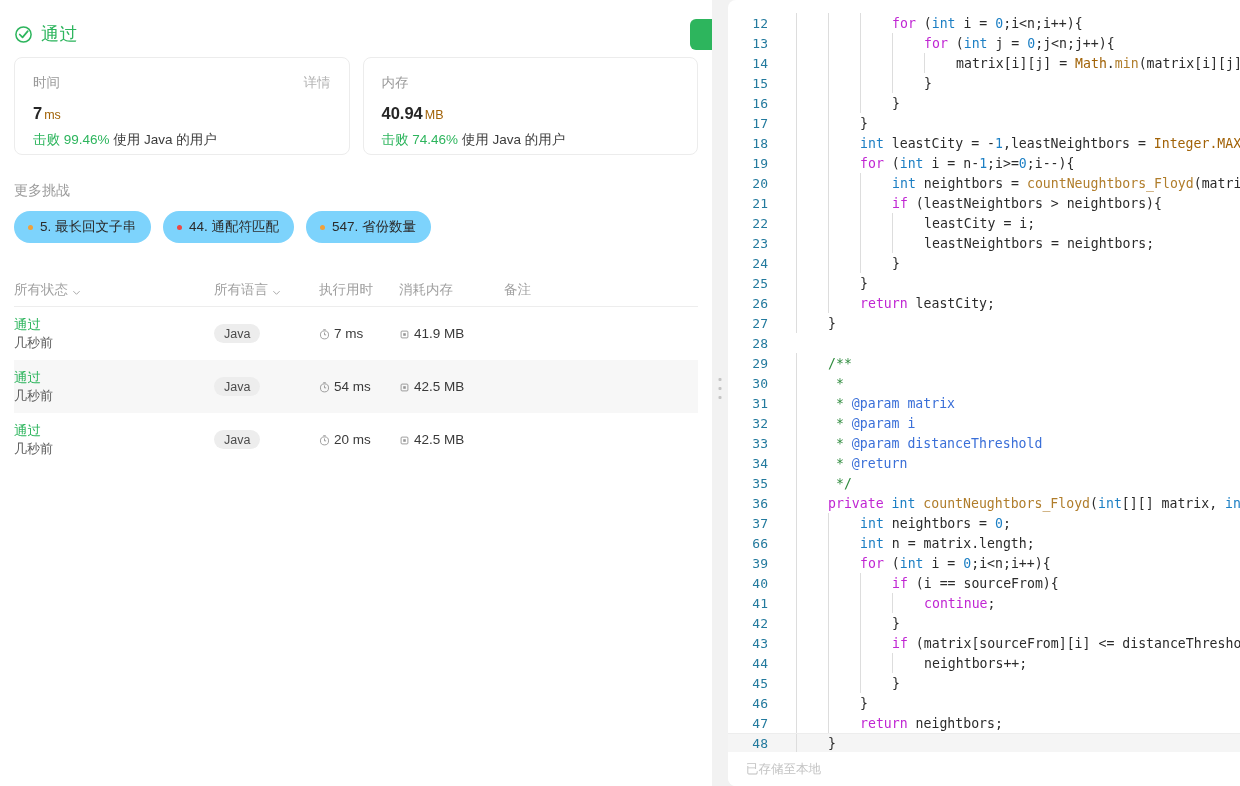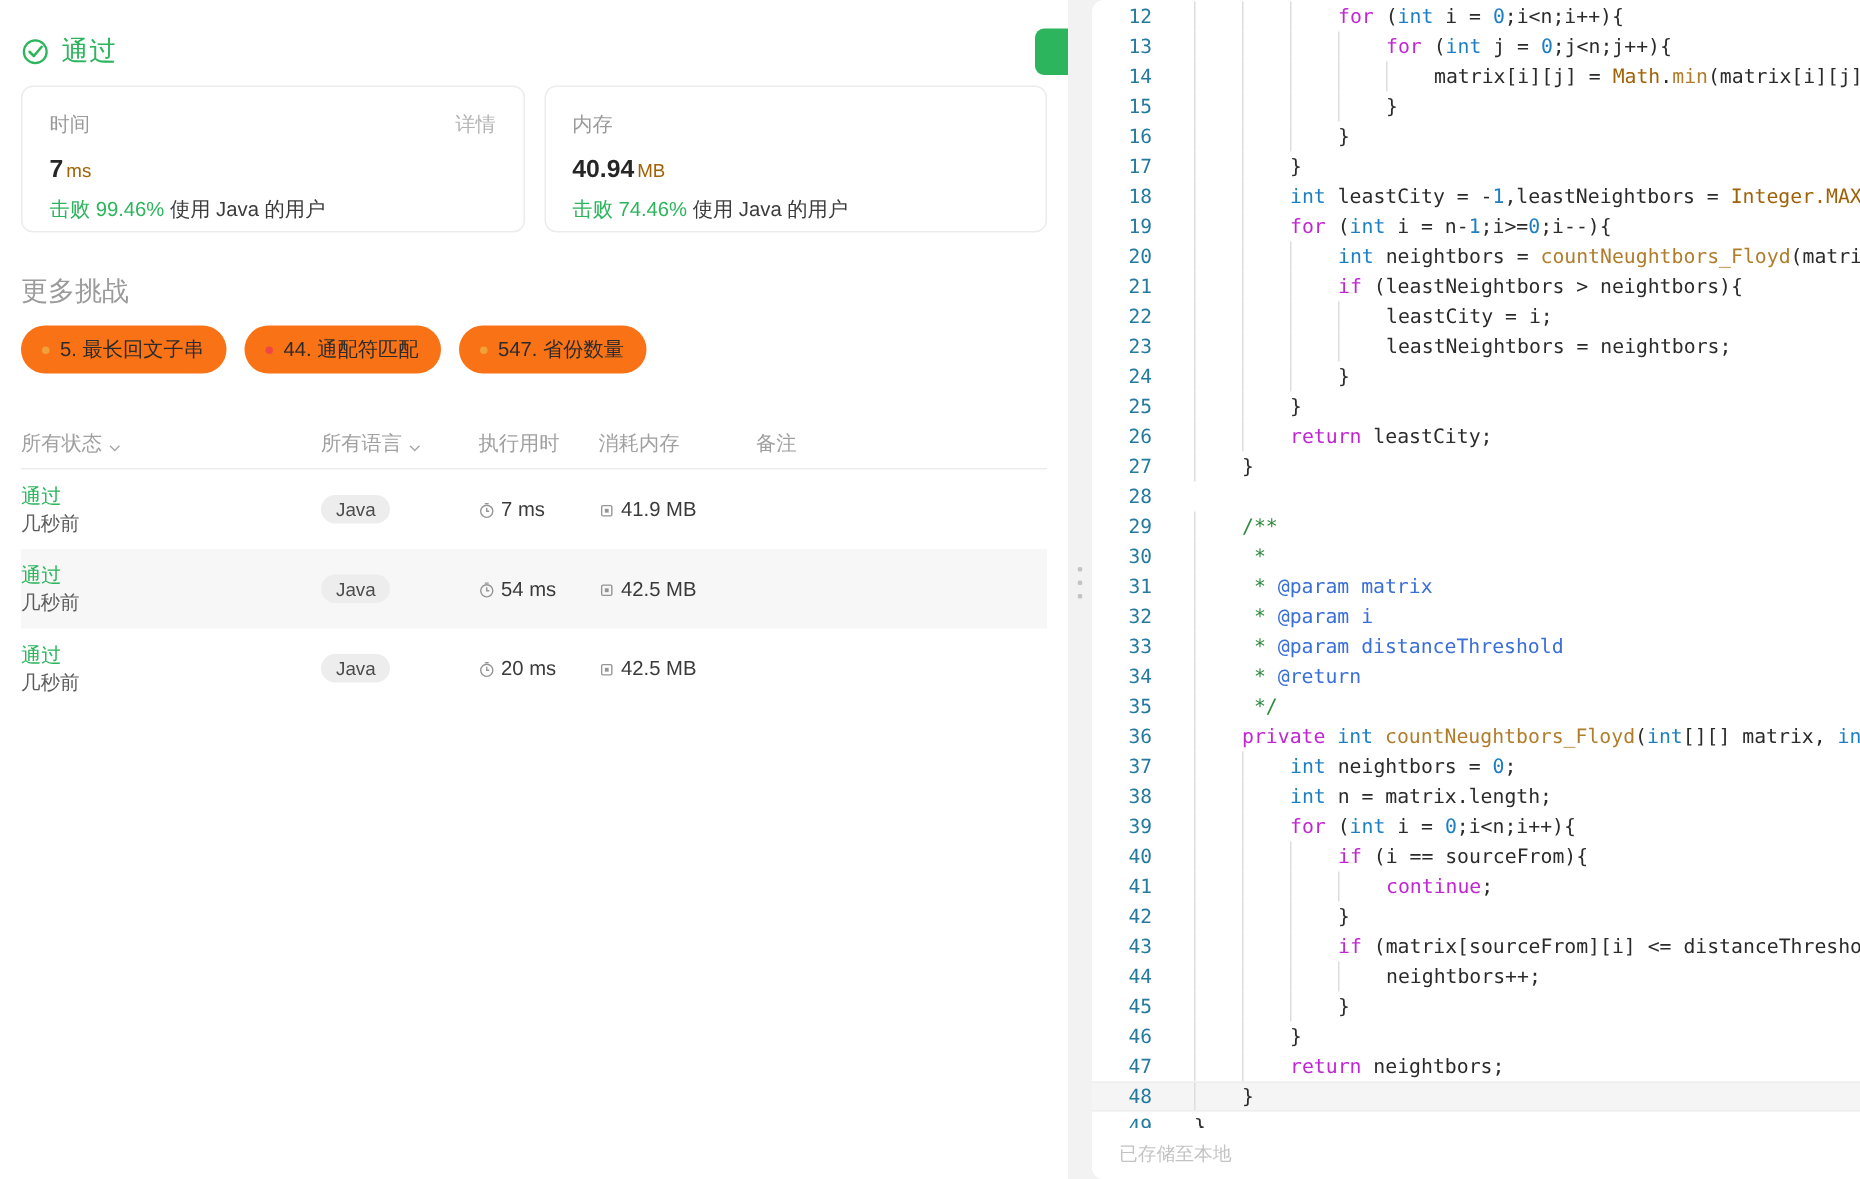--- a/index.html
+++ b/index.html
@@ -51,25 +51,25 @@
   .card-detail {
     position: absolute; right: 18px; top: 16px;
     font-size: 13.5px; color: #b4b4b4; cursor: pointer;
   }
   .card-value { margin-top: 12px; font-size: 16.5px; color: #262626; font-weight: 700; }
   .card-value .unit { font-size: 12.5px; color: #a16207; font-weight: 400; margin-left: 2px; }
   .card-beat { margin-top: 8px; font-size: 13.5px; color: #3b3b3b; }
   .card-beat .hl { color: #2db55d; }
 
   
-  .more-title { padding: 27px 0 0 14px; font-size: 18px; color: #9b9b9b; }
+  .more-title { padding: 27px 0 0 14px; font-size: 14px; color: #9b9b9b; }
   .chips { display: flex; gap: 12px; padding: 11px 0 0 14px; }
   .chip {
     display: flex; align-items: center; gap: 7px;
-    background: #f97316; border-radius: 18px;
+    background: #7dd3fc; border-radius: 18px;
     padding: 7px 15px 7px 14px;
     font-size: 13.5px; color: #2b2b2b; cursor: pointer; white-space: nowrap;
   }
   .chip .dot { width: 5px; height: 5px; border-radius: 50%; flex: 0 0 5px; }
 
   
   .table { margin-top: 30px; padding: 0 14px; }
   .thead {
     display: flex; align-items: center;
     height: 34px; font-size: 13.5px; color: #a0a0a0;
@@ -111,21 +111,21 @@
   
   .editor-panel {
     flex: 1 1 auto; height: 786px; background: #f2f2f2;
     padding: 0 0 0 0; position: relative; overflow: hidden;
   }
   .editor-card {
     position: absolute; left: 0; top: 0; right: 0; bottom: 0;
     background: #ffffff; border-radius: 8px 0 0 8px; overflow: hidden;
     display: flex; flex-direction: column;
   }
-  .code-area { position: relative; flex: 1 1 auto; overflow: hidden; padding-top: 1px; }
+  .code-area { position: relative; flex: 1 1 auto; overflow: hidden; padding-top: 13px; }
   .code-line {
     position: relative; height: 20px; display: flex; align-items: center;
     font-family: "DejaVu Sans Mono", "Liberation Mono", monospace;
     font-size: 13.2px; white-space: pre;
   }
   .code-line.active { background: #f5f5f5; border-top: 1px solid #ededed; border-bottom: 1px solid #ededed; height: 20px; }
   .ln {
     width: 52px; flex: 0 0 52px; text-align: right; padding-right: 12px;
     color: #237a9e; font-size: 13px;
     font-family: "DejaVu Sans Mono", "Liberation Mono", monospace;
@@ -338,21 +338,21 @@
           <div class="code-line"><div class="ln">28</div><div class="code-text" style="padding-left: 16px;"></div><div class="guides"></div></div>
           <div class="code-line"><div class="ln">29</div><div class="code-text" style="padding-left: 48px;"><span class="cm">/**</span></div><div class="guides"><i style="left: 68px;"></i></div></div>
           <div class="code-line"><div class="ln">30</div><div class="code-text" style="padding-left: 48px;"><span class="cm"> *</span></div><div class="guides"><i style="left: 68px;"></i></div></div>
           <div class="code-line"><div class="ln">31</div><div class="code-text" style="padding-left: 48px;"><span class="cm"> * </span><span class="tag">@param</span><span class="pl"> </span><span class="tag">matrix</span></div><div class="guides"><i style="left: 68px;"></i></div></div>
           <div class="code-line"><div class="ln">32</div><div class="code-text" style="padding-left: 48px;"><span class="cm"> * </span><span class="tag">@param</span><span class="pl"> </span><span class="tag">i</span></div><div class="guides"><i style="left: 68px;"></i></div></div>
           <div class="code-line"><div class="ln">33</div><div class="code-text" style="padding-left: 48px;"><span class="cm"> * </span><span class="tag">@param</span><span class="pl"> </span><span class="tag">distanceThreshold</span></div><div class="guides"><i style="left: 68px;"></i></div></div>
           <div class="code-line"><div class="ln">34</div><div class="code-text" style="padding-left: 48px;"><span class="cm"> * </span><span class="tag">@return</span></div><div class="guides"><i style="left: 68px;"></i></div></div>
           <div class="code-line"><div class="ln">35</div><div class="code-text" style="padding-left: 48px;"><span class="cm"> */</span></div><div class="guides"><i style="left: 68px;"></i></div></div>
           <div class="code-line"><div class="ln">36</div><div class="code-text" style="padding-left: 48px;"><span class="k">private </span><span class="t">int</span><span class="pl"> </span><span class="fn">countNeughtbors_Floyd</span><span class="pl">(</span><span class="t">int</span><span class="pl">[][] matrix, </span><span class="t">int</span></div><div class="guides"><i style="left: 68px;"></i></div></div>
           <div class="code-line"><div class="ln">37</div><div class="code-text" style="padding-left: 80px;"><span class="t">int</span><span class="pl"> neightbors = </span><span class="num">0</span><span class="pl">;</span></div><div class="guides"><i style="left: 68px;"></i><i style="left: 100px;"></i></div></div>
-          <div class="code-line"><div class="ln">38</div><div class="code-text" style="padding-left: 80px;"><span class="t">int</span><span class="pl"> n = matrix.length;</span></div><div class="guides"><i style="left: 68px;"></i><i style="left: 100px;"></i></div></div>
+          <div class="code-line"><div class="ln">66</div><div class="code-text" style="padding-left: 80px;"><span class="t">int</span><span class="pl"> n = matrix.length;</span></div><div class="guides"><i style="left: 68px;"></i><i style="left: 100px;"></i></div></div>
           <div class="code-line"><div class="ln">39</div><div class="code-text" style="padding-left: 80px;"><span class="k">for </span><span class="pl">(</span><span class="t">int</span><span class="pl"> i = </span><span class="num">0</span><span class="pl">;i&lt;n;i++){</span></div><div class="guides"><i style="left: 68px;"></i><i style="left: 100px;"></i></div></div>
           <div class="code-line"><div class="ln">40</div><div class="code-text" style="padding-left: 112px;"><span class="k">if </span><span class="pl">(i == sourceFrom){</span></div><div class="guides"><i style="left: 68px;"></i><i style="left: 100px;"></i><i style="left: 132px;"></i></div></div>
           <div class="code-line"><div class="ln">41</div><div class="code-text" style="padding-left: 144px;"><span class="k">continue</span><span class="pl">;</span></div><div class="guides"><i style="left: 68px;"></i><i style="left: 100px;"></i><i style="left: 132px;"></i><i style="left: 164px;"></i></div></div>
           <div class="code-line"><div class="ln">42</div><div class="code-text" style="padding-left: 112px;"><span class="pl">}</span></div><div class="guides"><i style="left: 68px;"></i><i style="left: 100px;"></i><i style="left: 132px;"></i></div></div>
           <div class="code-line"><div class="ln">43</div><div class="code-text" style="padding-left: 112px;"><span class="k">if </span><span class="pl">(matrix[sourceFrom][i] &lt;= distanceThreshold)</span></div><div class="guides"><i style="left: 68px;"></i><i style="left: 100px;"></i><i style="left: 132px;"></i></div></div>
           <div class="code-line"><div class="ln">44</div><div class="code-text" style="padding-left: 144px;"><span class="pl">neightbors++;</span></div><div class="guides"><i style="left: 68px;"></i><i style="left: 100px;"></i><i style="left: 132px;"></i><i style="left: 164px;"></i></div></div>
           <div class="code-line"><div class="ln">45</div><div class="code-text" style="padding-left: 112px;"><span class="pl">}</span></div><div class="guides"><i style="left: 68px;"></i><i style="left: 100px;"></i><i style="left: 132px;"></i></div></div>
           <div class="code-line"><div class="ln">46</div><div class="code-text" style="padding-left: 80px;"><span class="pl">}</span></div><div class="guides"><i style="left: 68px;"></i><i style="left: 100px;"></i></div></div>
           <div class="code-line"><div class="ln">47</div><div class="code-text" style="padding-left: 80px;"><span class="k">return </span><span class="pl">neightbors;</span></div><div class="guides"><i style="left: 68px;"></i><i style="left: 100px;"></i></div></div>
           <div class="code-line active"><div class="ln">48</div><div class="code-text" style="padding-left: 48px;"><span class="pl">}</span></div><div class="guides"><i style="left: 68px;"></i></div></div>

